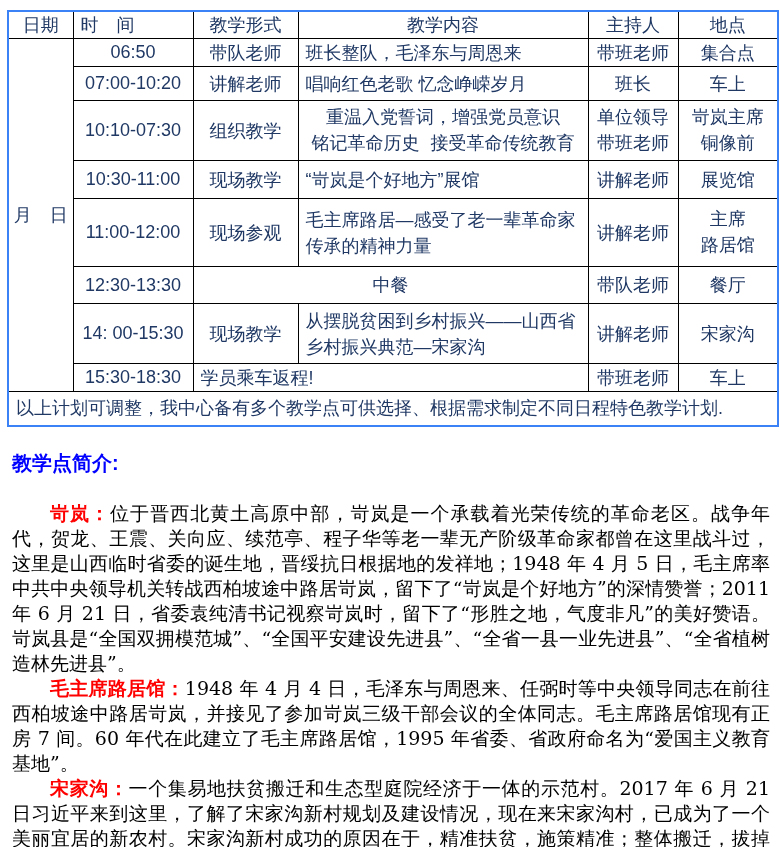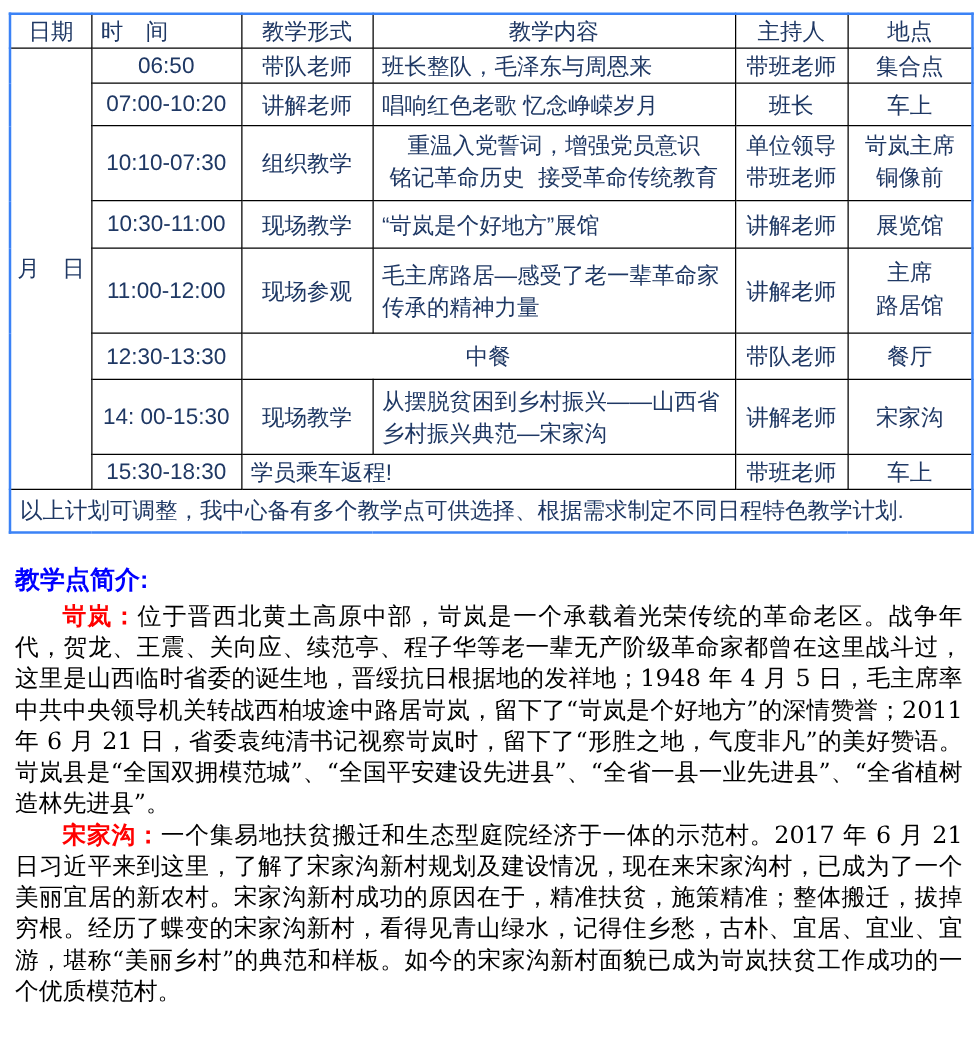--- a/index.html
+++ b/index.html
@@ -33,21 +33,21 @@
   table.schedule .content-cell{line-height:26px;}
   
   .intro{
     position:absolute;left:12px;top:450px;width:758px;
     font-family:"DejaVu Serif",serif;
     color:#000;
   }
   .intro-heading{
     font-family:"Liberation Sans",sans-serif;
     font-size:20px;font-weight:bold;color:#0000FF;
-    margin:0 0 4px 0;
+    margin:0 0 24px 0;
   }
   .intro p{
     margin:0;
     font-size:19px;line-height:25px;
     text-align:justify;
     text-indent:2em;
   }
   .intro .label{color:#FF0000;font-weight:bold;}
 </style>
 </head>
@@ -145,17 +145,18 @@
         <td colspan="6" class="left">以上计划可调整，我中心备有多个教学点可供选择、根据需求制定不同日程特色教学计划.</td>
       </tr>
     </tbody>
   </table>
 
   <div class="intro">
     <div class="intro-heading">教学点简介:</div>
 
     <p><span class="label">岢岚：</span><span>位于晋西北黄土高原中部，岢岚是一个承载着光荣传统的革命老区。战争年代，贺龙、王震、关向应、续范亭、程子华等老一辈无产阶级革命家都曾在这里战斗过，这里是山西临时省委的诞生地，晋绥抗日根据地的发祥地；1948 年 4 月 5 日，毛主席率中共中央领导机关转战西柏坡途中路居岢岚，留下了“岢岚是个好地方”的深情赞誉；2011 年 6 月 21 日，省委袁纯清书记视察岢岚时，留下了“形胜之地，气度非凡”的美好赞语。岢岚县是“全国双拥模范城”、“全国平安建设先进县”、“全省一县一业先进县”、“全省植树造林先进县”。</span></p>
 
+    <p><span class="label">毛主席路居馆：</span><span>1948 年 4 月 4 日，毛泽东与周恩来、任弼时等中央领导同志在前往西柏坡途中路居岢岚，并接见了参加岢岚三级干部会议的全体同志。毛主席路居馆现有正房 7 间。60 年代在此建立了毛主席路居馆，1995 年省委、省政府命名为“爱国主义教育基地”。</span></p>
 
     <p><span class="label">宋家沟：</span><span>一个集易地扶贫搬迁和生态型庭院经济于一体的示范村。2017 年 6 月 21 日习近平来到这里，了解了宋家沟新村规划及建设情况，现在来宋家沟村，已成为了一个美丽宜居的新农村。宋家沟新村成功的原因在于，精准扶贫，施策精准；整体搬迁，拔掉穷根。经历了蝶变的宋家沟新村，看得见青山绿水，记得住乡愁，古朴、宜居、宜业、宜游，堪称“美丽乡村”的典范和样板。如今的宋家沟新村面貌已成为岢岚扶贫工作成功的一个优质模范村。</span></p>
   </div>
 
 </div>
 
 </body></html>

